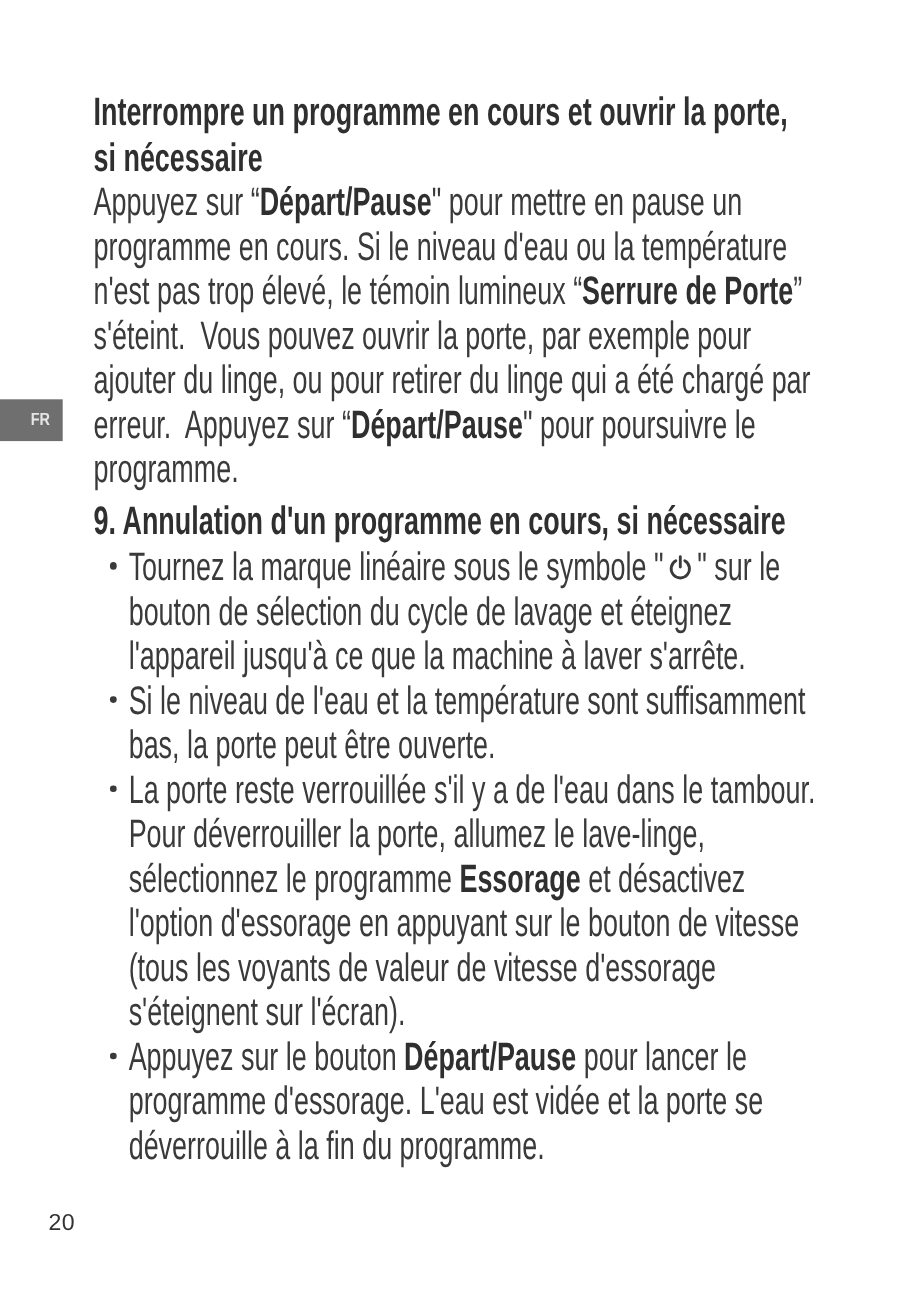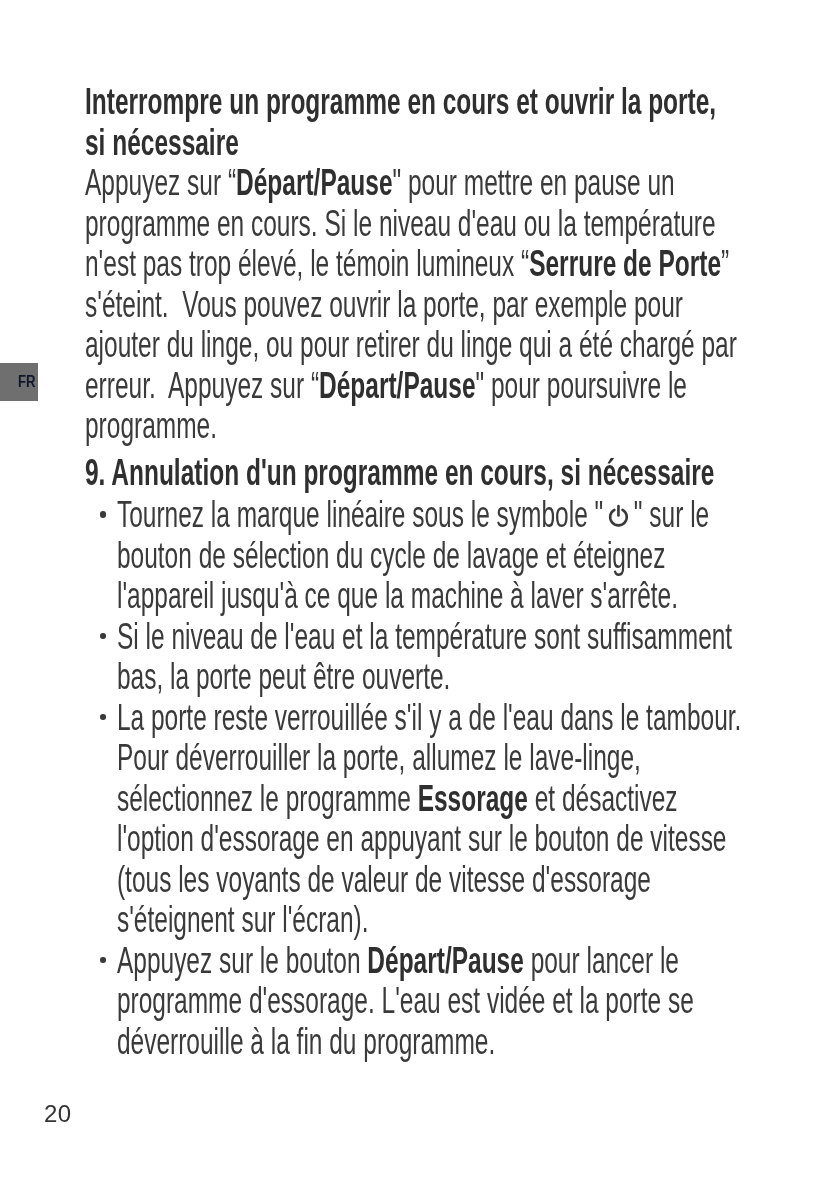--- a/index.html
+++ b/index.html
@@ -8,23 +8,23 @@
     background: #ffffff;
     position: relative;
     overflow: hidden;
     font-family: "Liberation Sans", sans-serif;
   }
 
   
   .fr-tab {
     position: absolute;
     left: 0; top: 363px;
-    width: 38px; height: 38px;
+    width: 57px; height: 38px;
     background: #6f6f6f;
-    color: #0f172a;
+    color: #e5e5e5;
     display: flex; align-items: center; justify-content: center;
     box-sizing: border-box;
     padding-left: 16px;
     font-size: 16px; font-weight: 700;
   }
   .fr-tab .squash { display: inline-block; transform: scaleX(0.82); }
 
   
   .content {
     position: absolute;
@@ -59,21 +59,21 @@
     display: inline-block;
     transform: scaleX(1.47);
     vertical-align: -3px;
     line-height: 0;
   }
   .power-icon svg { display: inline-block; }
 
   .page-num {
     position: absolute;
     left: 44px; top: 1100px;
-    font-size: 24px; color: #333333;
+    font-size: 21px; color: #333333;
     letter-spacing: 0.5px;
   }
 </style>
 </head>
 <body>
 
 <div class="fr-tab">
     <span class="squash">FR</span>
   </div>
 

